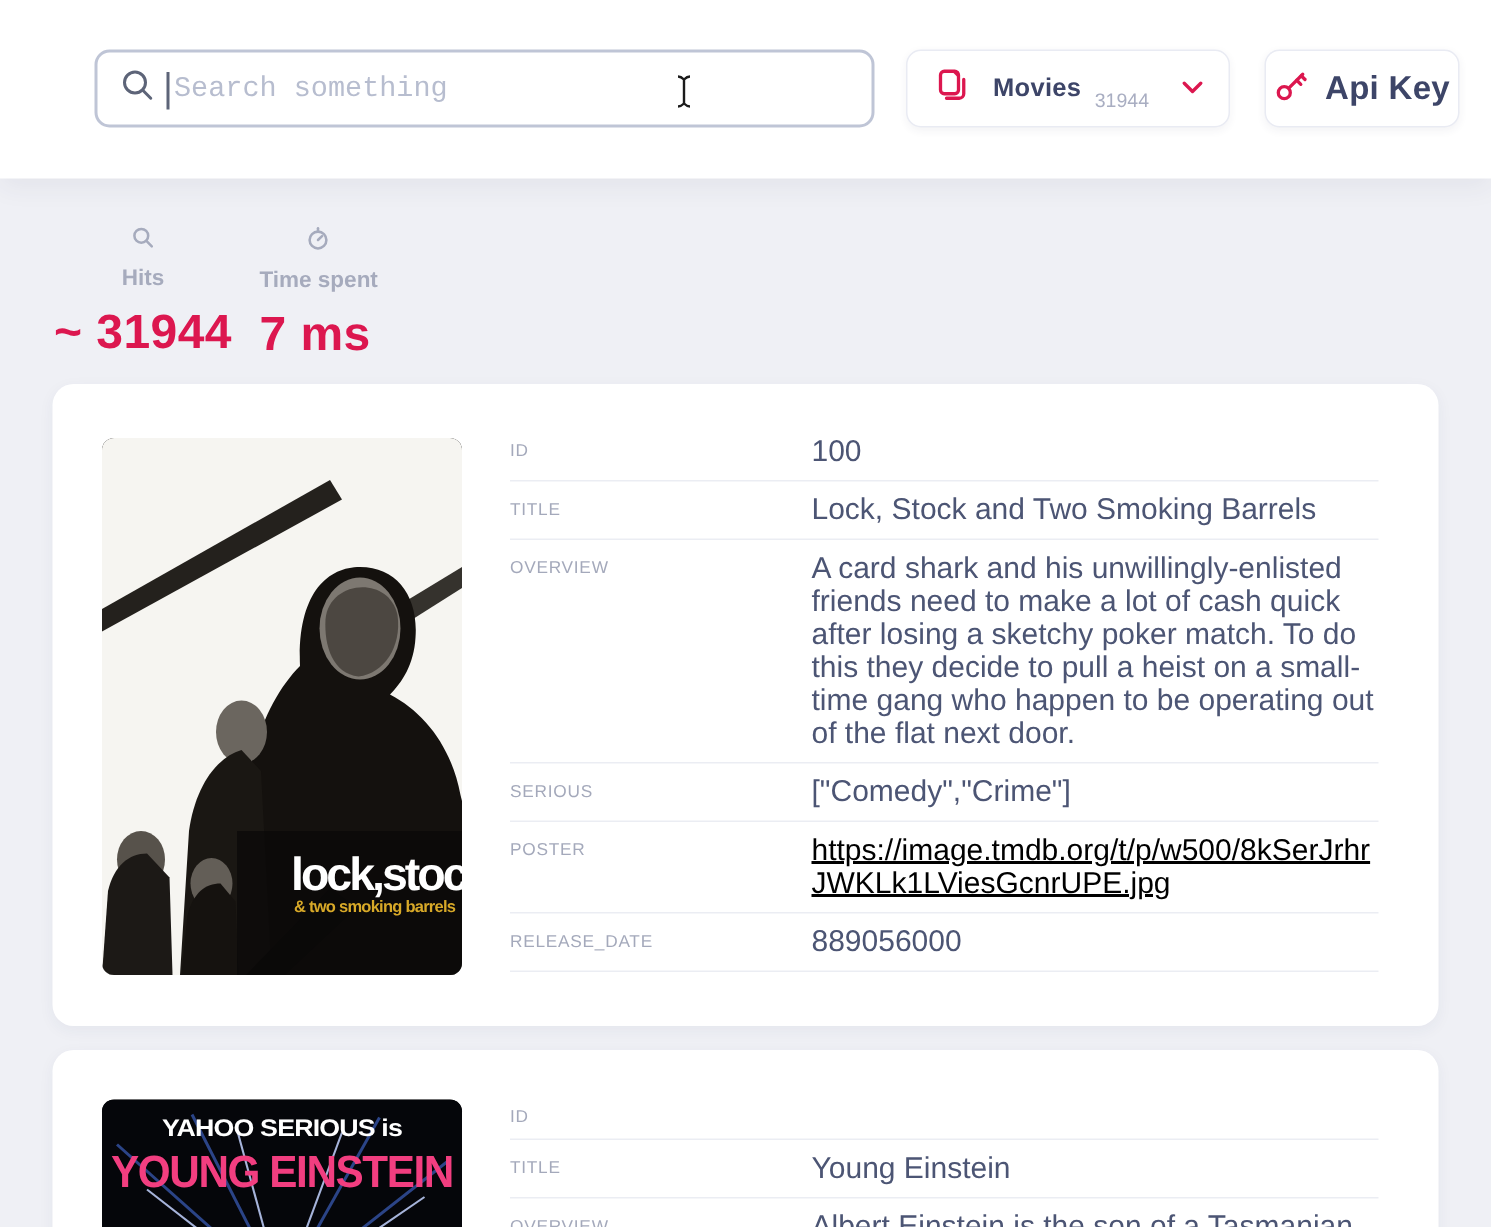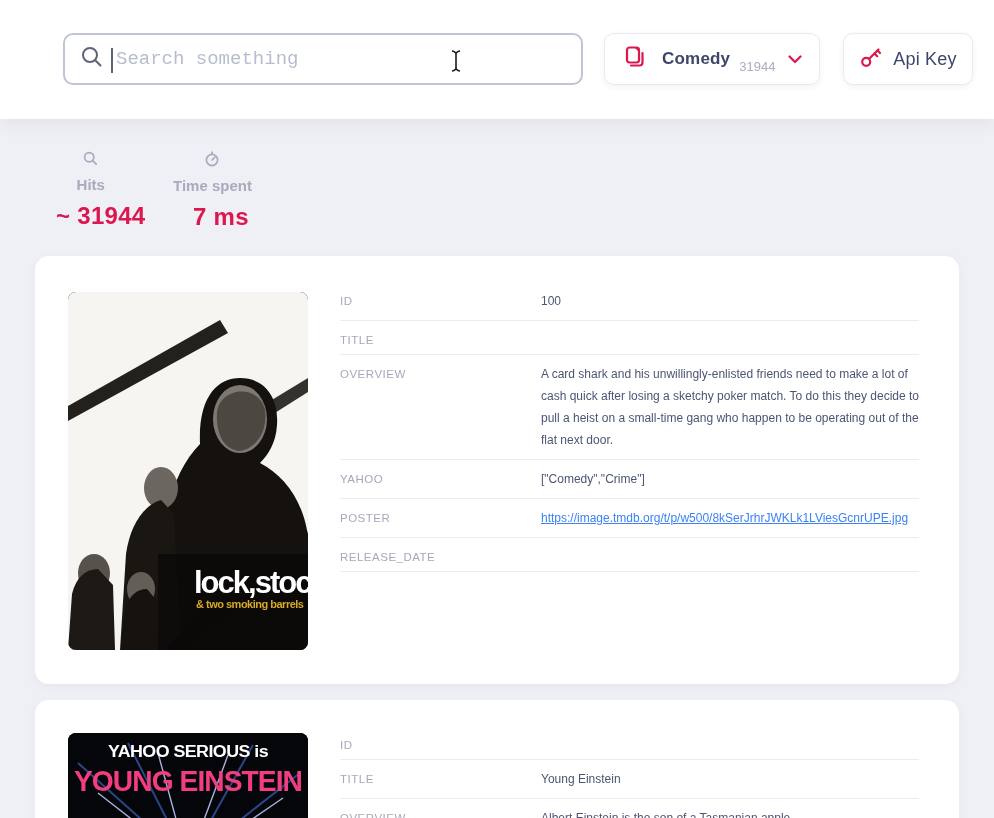--- a/index.html
+++ b/index.html
@@ -47,28 +47,28 @@
     border-radius: 10px;
     box-shadow: 0 2px 6px rgba(45,55,90,0.06);
     display: flex; align-items: center;
     cursor: pointer;
   }
   .index-select { left: 604px; width: 216px; padding: 0 17px; }
   .index-label { font-size: 17px; font-weight: bold; color: #3d4568; margin-left: 14px; letter-spacing: 0.2px; }
   .index-count { font-size: 13px; color: #a9aec2; margin-left: 9px; margin-top: 14px; text-align: center; }
   .index-chevron { margin-left: auto; }
   .apikey-btn { left: 843px; width: 130px; justify-content: center; gap: 10px; }
-  .apikey-label { font-size: 18px; font-weight: normal; color: #3d4568; letter-spacing: 0.2px; }
+  .apikey-label { font-size: 22px; font-weight: bold; color: #3d4568; letter-spacing: 0.2px; }
 
   
   .stat { position: absolute; top: 151px; }
   .stat-hits { left: 36px; }
   .stat-time { left: 173px; }
   .stat-label { display: flex; align-items: center; gap: 7px; font-size: 15px; font-weight: bold; color: #a6abbd; flex-direction: column; }
-  .stat-value { margin-top: 9px; font-size: 24px; font-weight: bold; color: #dc174f; letter-spacing: 0.3px; margin-left: 20px; }
+  .stat-value { margin-top: 9px; font-size: 32px; font-weight: bold; color: #dc174f; letter-spacing: 0.3px; }
 
   
   .card {
     position: absolute; left: 35px; width: 924px;
     background: #fff; border-radius: 14px;
     box-shadow: 0 3px 10px rgba(45,55,90,0.05);
   }
   .card-1 { top: 256px; height: 428px; }
   .card-2 { top: 700px; height: 170px; }
   .poster {
@@ -80,22 +80,22 @@
   .card-2 .poster { top: 33px; height: 200px; }
   .poster svg { display: block; }
   .fields { position: absolute; left: 305px; top: 30px; right: 40px; }
   .frow { display: flex; border-bottom: 1px solid #ebedf3; padding: 8px 0; }
   .frow:first-child { padding-top: 4px; }
   .flabel {
     width: 201px; flex: 0 0 201px;
     font-size: 11.5px; font-weight: 500; letter-spacing: 0.5px;
     color: #a4a9bb; padding-top: 5px;
   }
-  .fvalue { flex: 1; font-size: 12px; line-height: 22px; color: #4c5574; }
-  .fvalue.link a { color: #3b82f6; text-decoration: underline; word-break: break-all; }
+  .fvalue { flex: 1; font-size: 20px; line-height: 22px; color: #4c5574; }
+  .fvalue.link a { color: #000000; text-decoration: underline; word-break: break-all; }
 
   
   .mouse-cursor { position: absolute; left: 449px; top: 49px; }
 </style>
 </head>
 <body>
 
 <div class="topbar">
 
   <div class="search-box">
@@ -110,21 +110,21 @@
   </div>
 
   <div class="pill index-select">
     <span>
       <svg width="26" height="26" viewBox="0 0 26 26" fill="none">
         <rect x="5" y="3.5" width="12" height="15" rx="2.5" stroke="#dc174f" stroke-width="2.2"></rect>
         <path d="M9 21.5 h8.5 a3 3 0 0 0 3 -3 V9" stroke="#dc174f" stroke-width="2.2" stroke-linecap="round"></path>
         <path d="M12.5 3.5 L17 8 V3.5 Z" fill="#dc174f"></path>
       </svg>
     </span>
-    <span class="index-label">Comedy</span>
+    <span class="index-label">Movies</span>
     <span class="index-count">31944</span>
     <span class="index-chevron">
       <svg width="14" height="9" viewBox="0 0 14 9" fill="none">
         <path d="M1.5 1.5 L7 7 L12.5 1.5" stroke="#dc174f" stroke-width="2.2" stroke-linecap="round" stroke-linejoin="round"></path>
       </svg>
     </span>
   </div>
 
   <div class="pill apikey-btn">
     <span>
@@ -187,37 +187,39 @@
       <text x="128" y="316" font-family="Liberation Sans, sans-serif" font-size="11" font-weight="bold" fill="#d8a928" letter-spacing="-0.5">&amp; two smoking barrels</text>
     </svg>
   </div>
   <div class="fields">
     <div class="frow">
       <div class="flabel">ID</div>
       <div class="fvalue">100</div>
     </div>
     <div class="frow">
       <div class="flabel">TITLE</div>
+      <div class="fvalue">Lock, Stock and Two Smoking Barrels</div>
     </div>
     <div class="frow">
       <div class="flabel">OVERVIEW</div>
       <div class="fvalue">A card shark and his unwillingly-enlisted friends need to make a lot of cash quick after losing a sketchy poker match. To do this they decide to pull a heist on a small-time gang who happen to be operating out of the flat next door.</div>
     </div>
     <div class="frow">
-      <div class="flabel">YAHOO</div>
+      <div class="flabel">SERIOUS</div>
       <div class="fvalue">["Comedy","Crime"]</div>
     </div>
     <div class="frow">
       <div class="flabel">POSTER</div>
       <div class="fvalue link">
         <a href="#">https://image.tmdb.org/t/p/w500/8kSerJrhrJWKLk1LViesGcnrUPE.jpg</a>
       </div>
     </div>
     <div class="frow">
       <div class="flabel">RELEASE_DATE</div>
+      <div class="fvalue">889056000</div>
     </div>
   </div>
 </div>
 
 <div class="card card-2">
   <div class="poster">
     <svg width="240" height="200" viewBox="0 0 240 200" preserveAspectRatio="none">
       <rect width="240" height="200" fill="#05060a"></rect>
       <g stroke="#33509e" stroke-width="2" opacity="0.85">
         <line x1="120" y1="128" x2="10" y2="30"></line>

